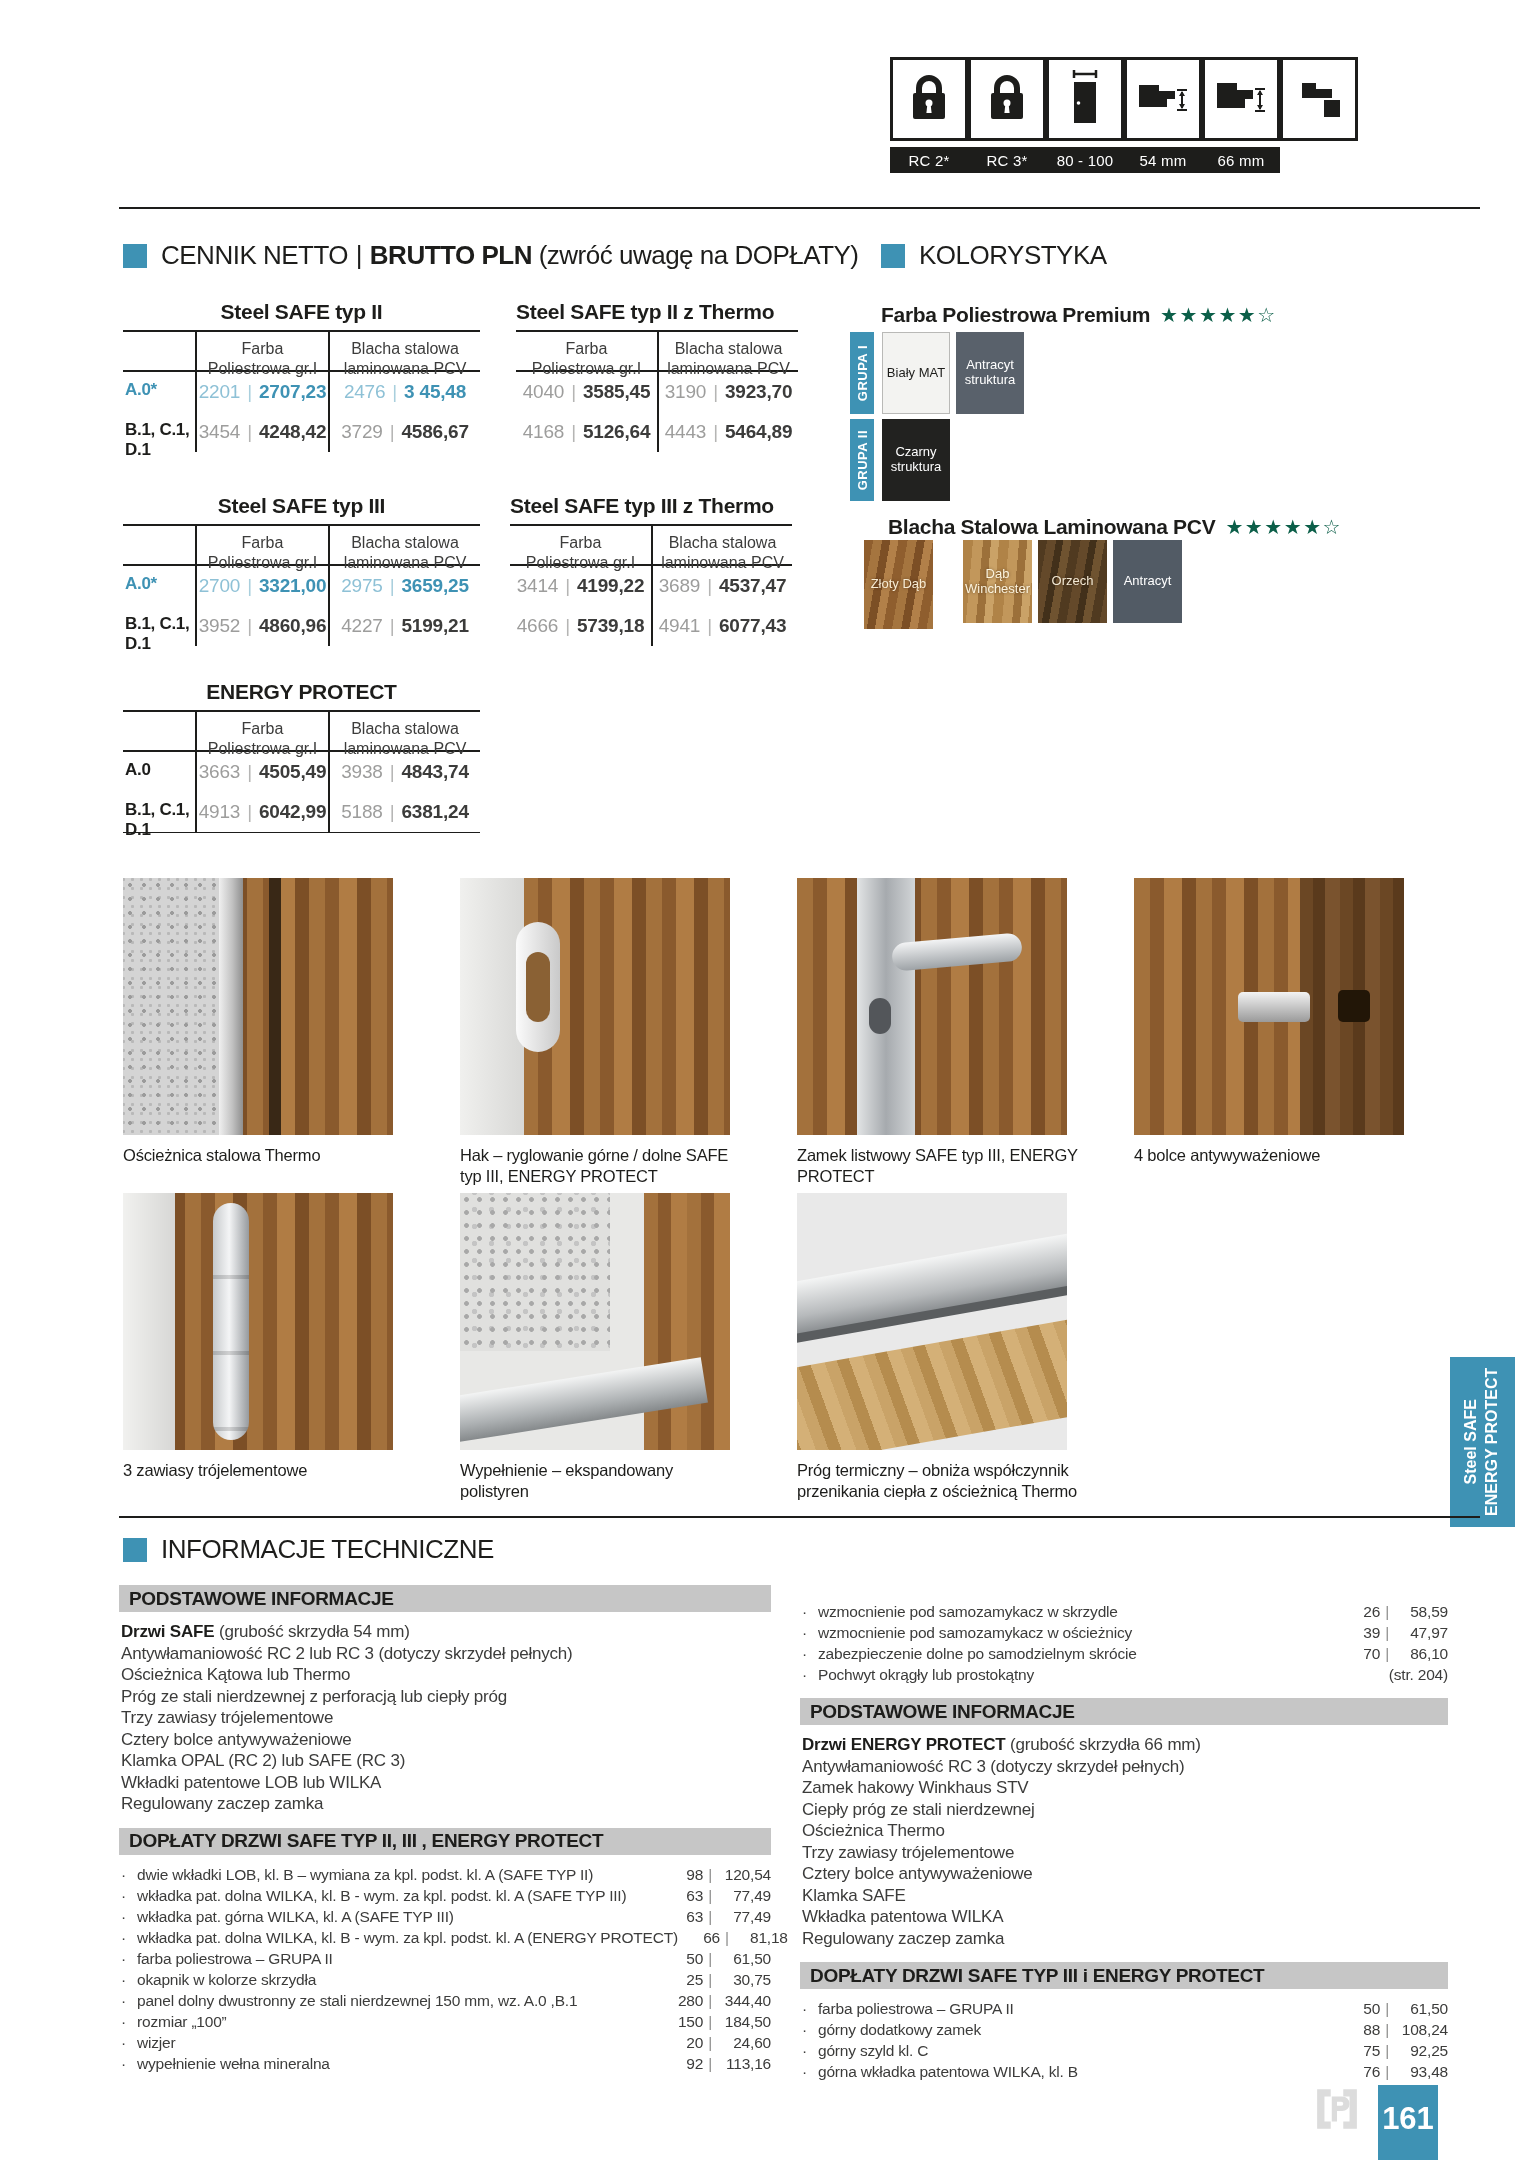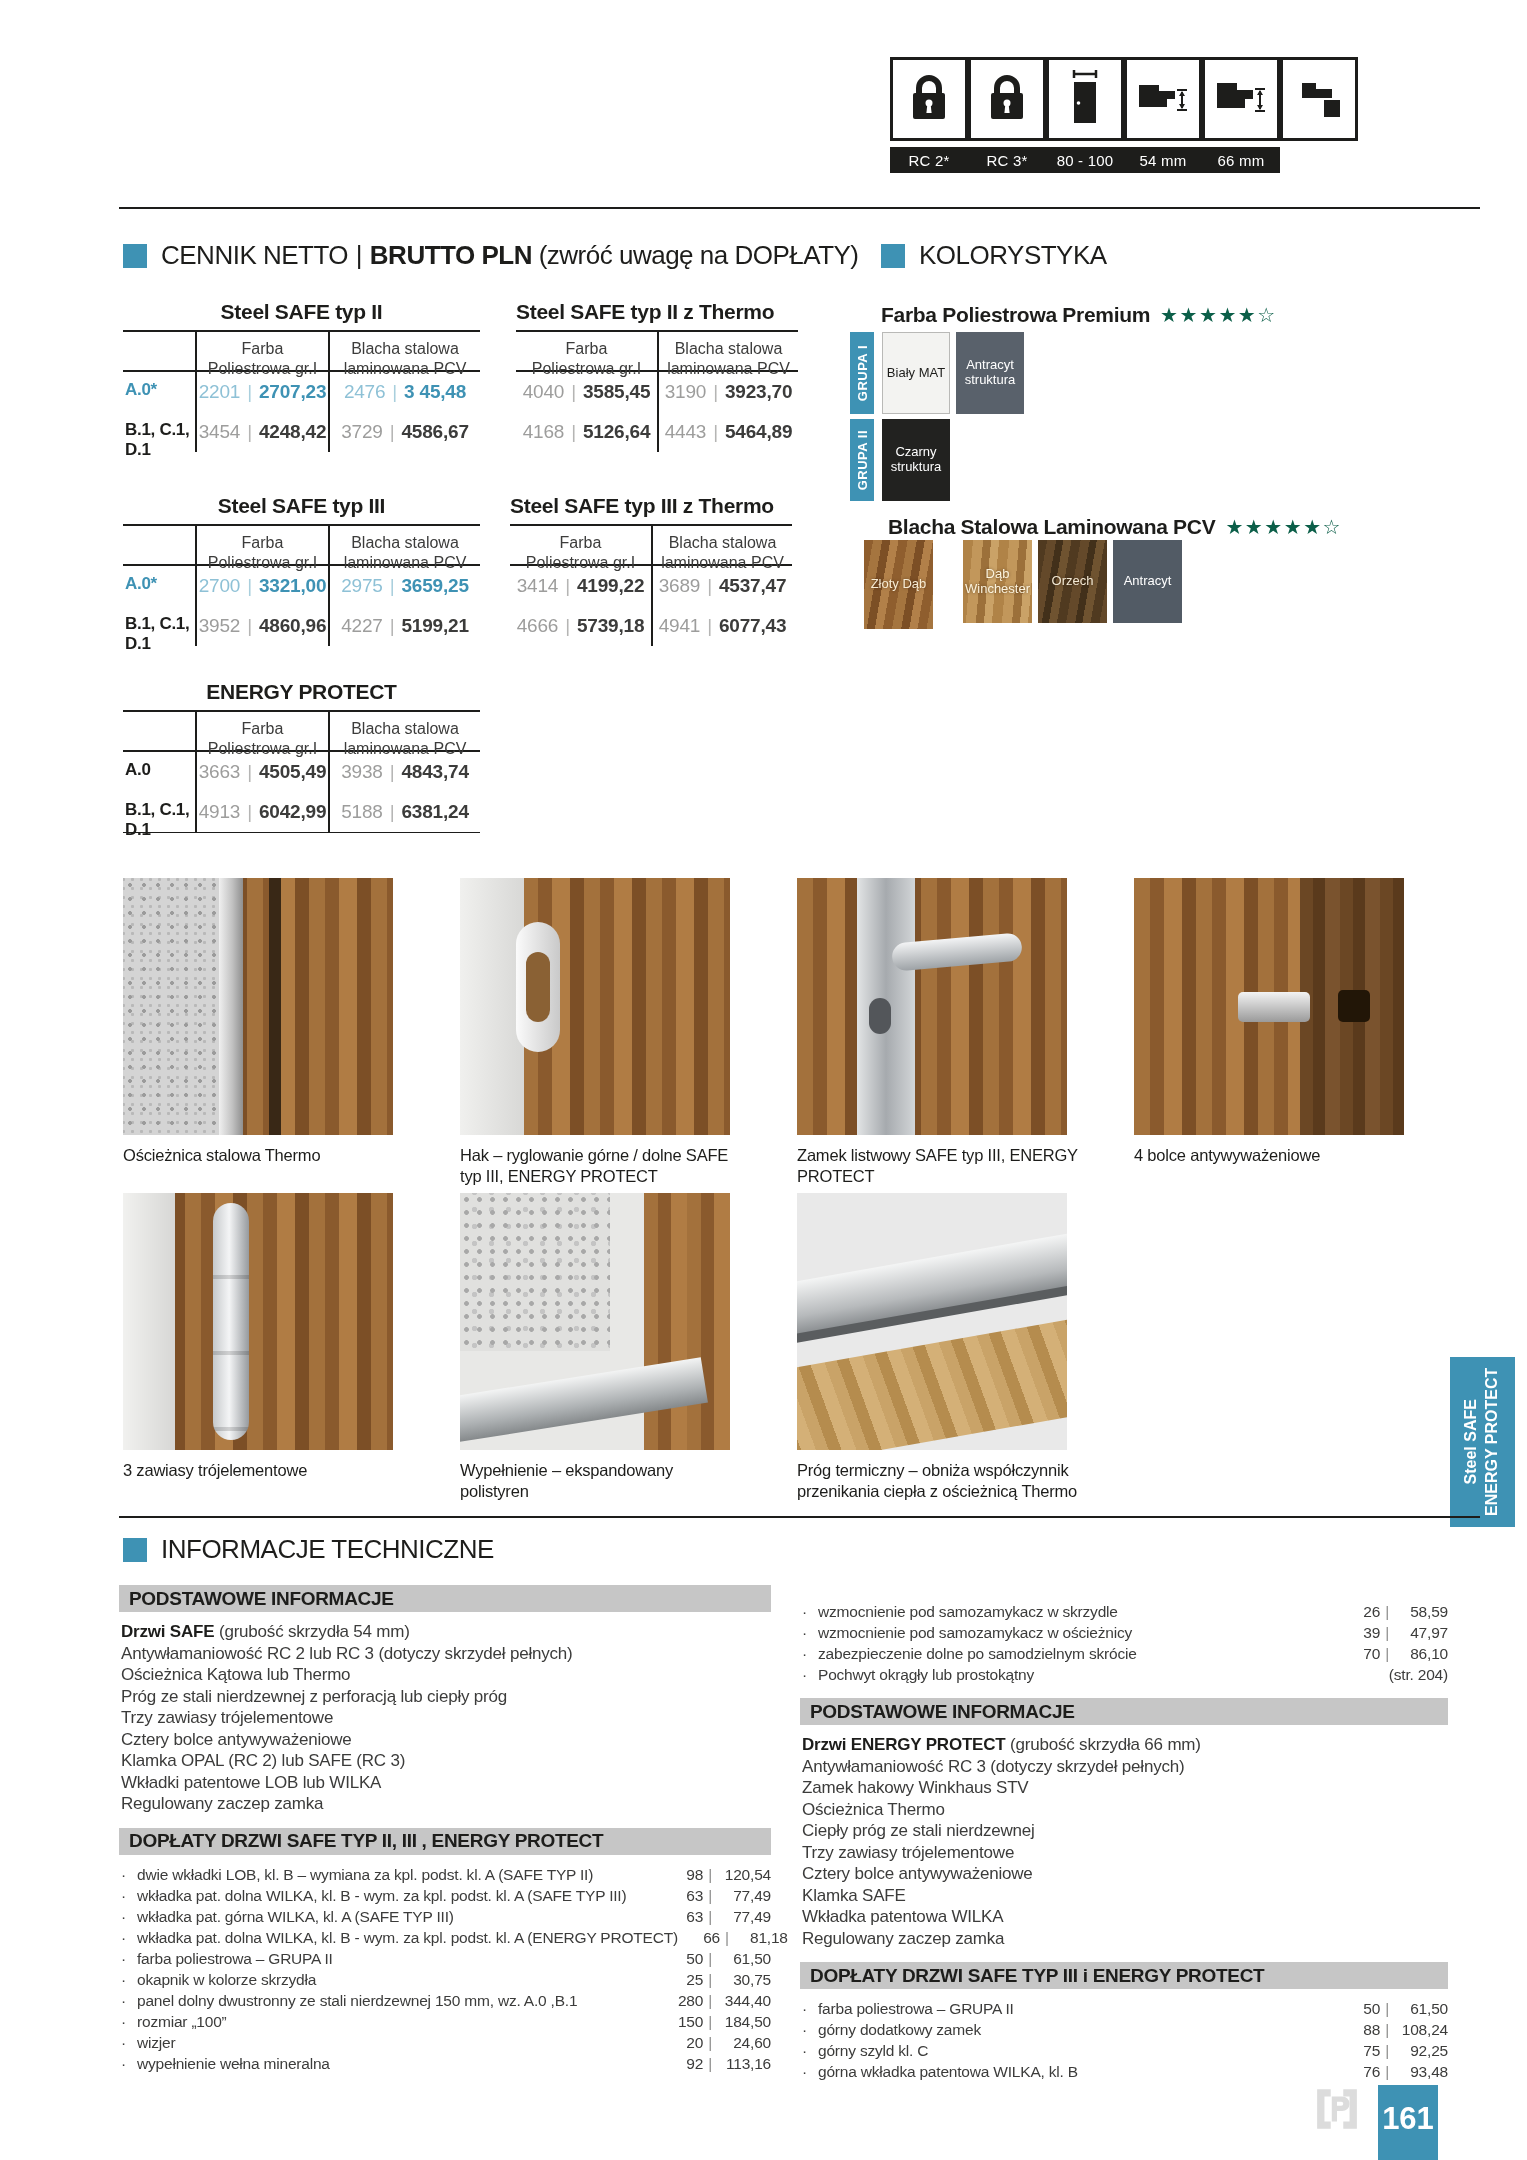--- a/index.html
+++ b/index.html
@@ -658,22 +658,22 @@
           <span class="sprice">
             <span class="sp-note">(str. 204)</span>
           </span>
         </div>
       </div>
     <div class="bar">PODSTAWOWE INFORMACJE</div>
     <div class="lines" id="right-basic">
         <div class="bline"><b>Drzwi ENERGY PROTECT</b><span> (grubość skrzydła 66 mm)</span></div>
         <div class="bline"><span>Antywłamaniowość RC 3 (dotyczy skrzydeł pełnych)</span></div>
         <div class="bline"><span>Zamek hakowy Winkhaus STV</span></div>
+        <div class="bline"><span>Ciepły próg ze stali nierdzewnej</span></div>
         <div class="bline"><span>Ościeżnica Thermo</span></div>
-        <div class="bline"><span>Ciepły próg ze stali nierdzewnej</span></div>
         <div class="bline"><span>Trzy zawiasy trójelementowe</span></div>
         <div class="bline"><span>Cztery bolce antywyważeniowe</span></div>
         <div class="bline"><span>Klamka SAFE</span></div>
         <div class="bline"><span>Wkładka patentowa WILKA</span></div>
         <div class="bline"><span>Regulowany zaczep zamka</span></div>
       </div>
     <div class="bar">DOPŁATY DRZWI SAFE TYP III i ENERGY PROTECT</div>
     <div class="slist" id="right-sur">
         <div class="srow">
           <span class="sbul">·</span>

